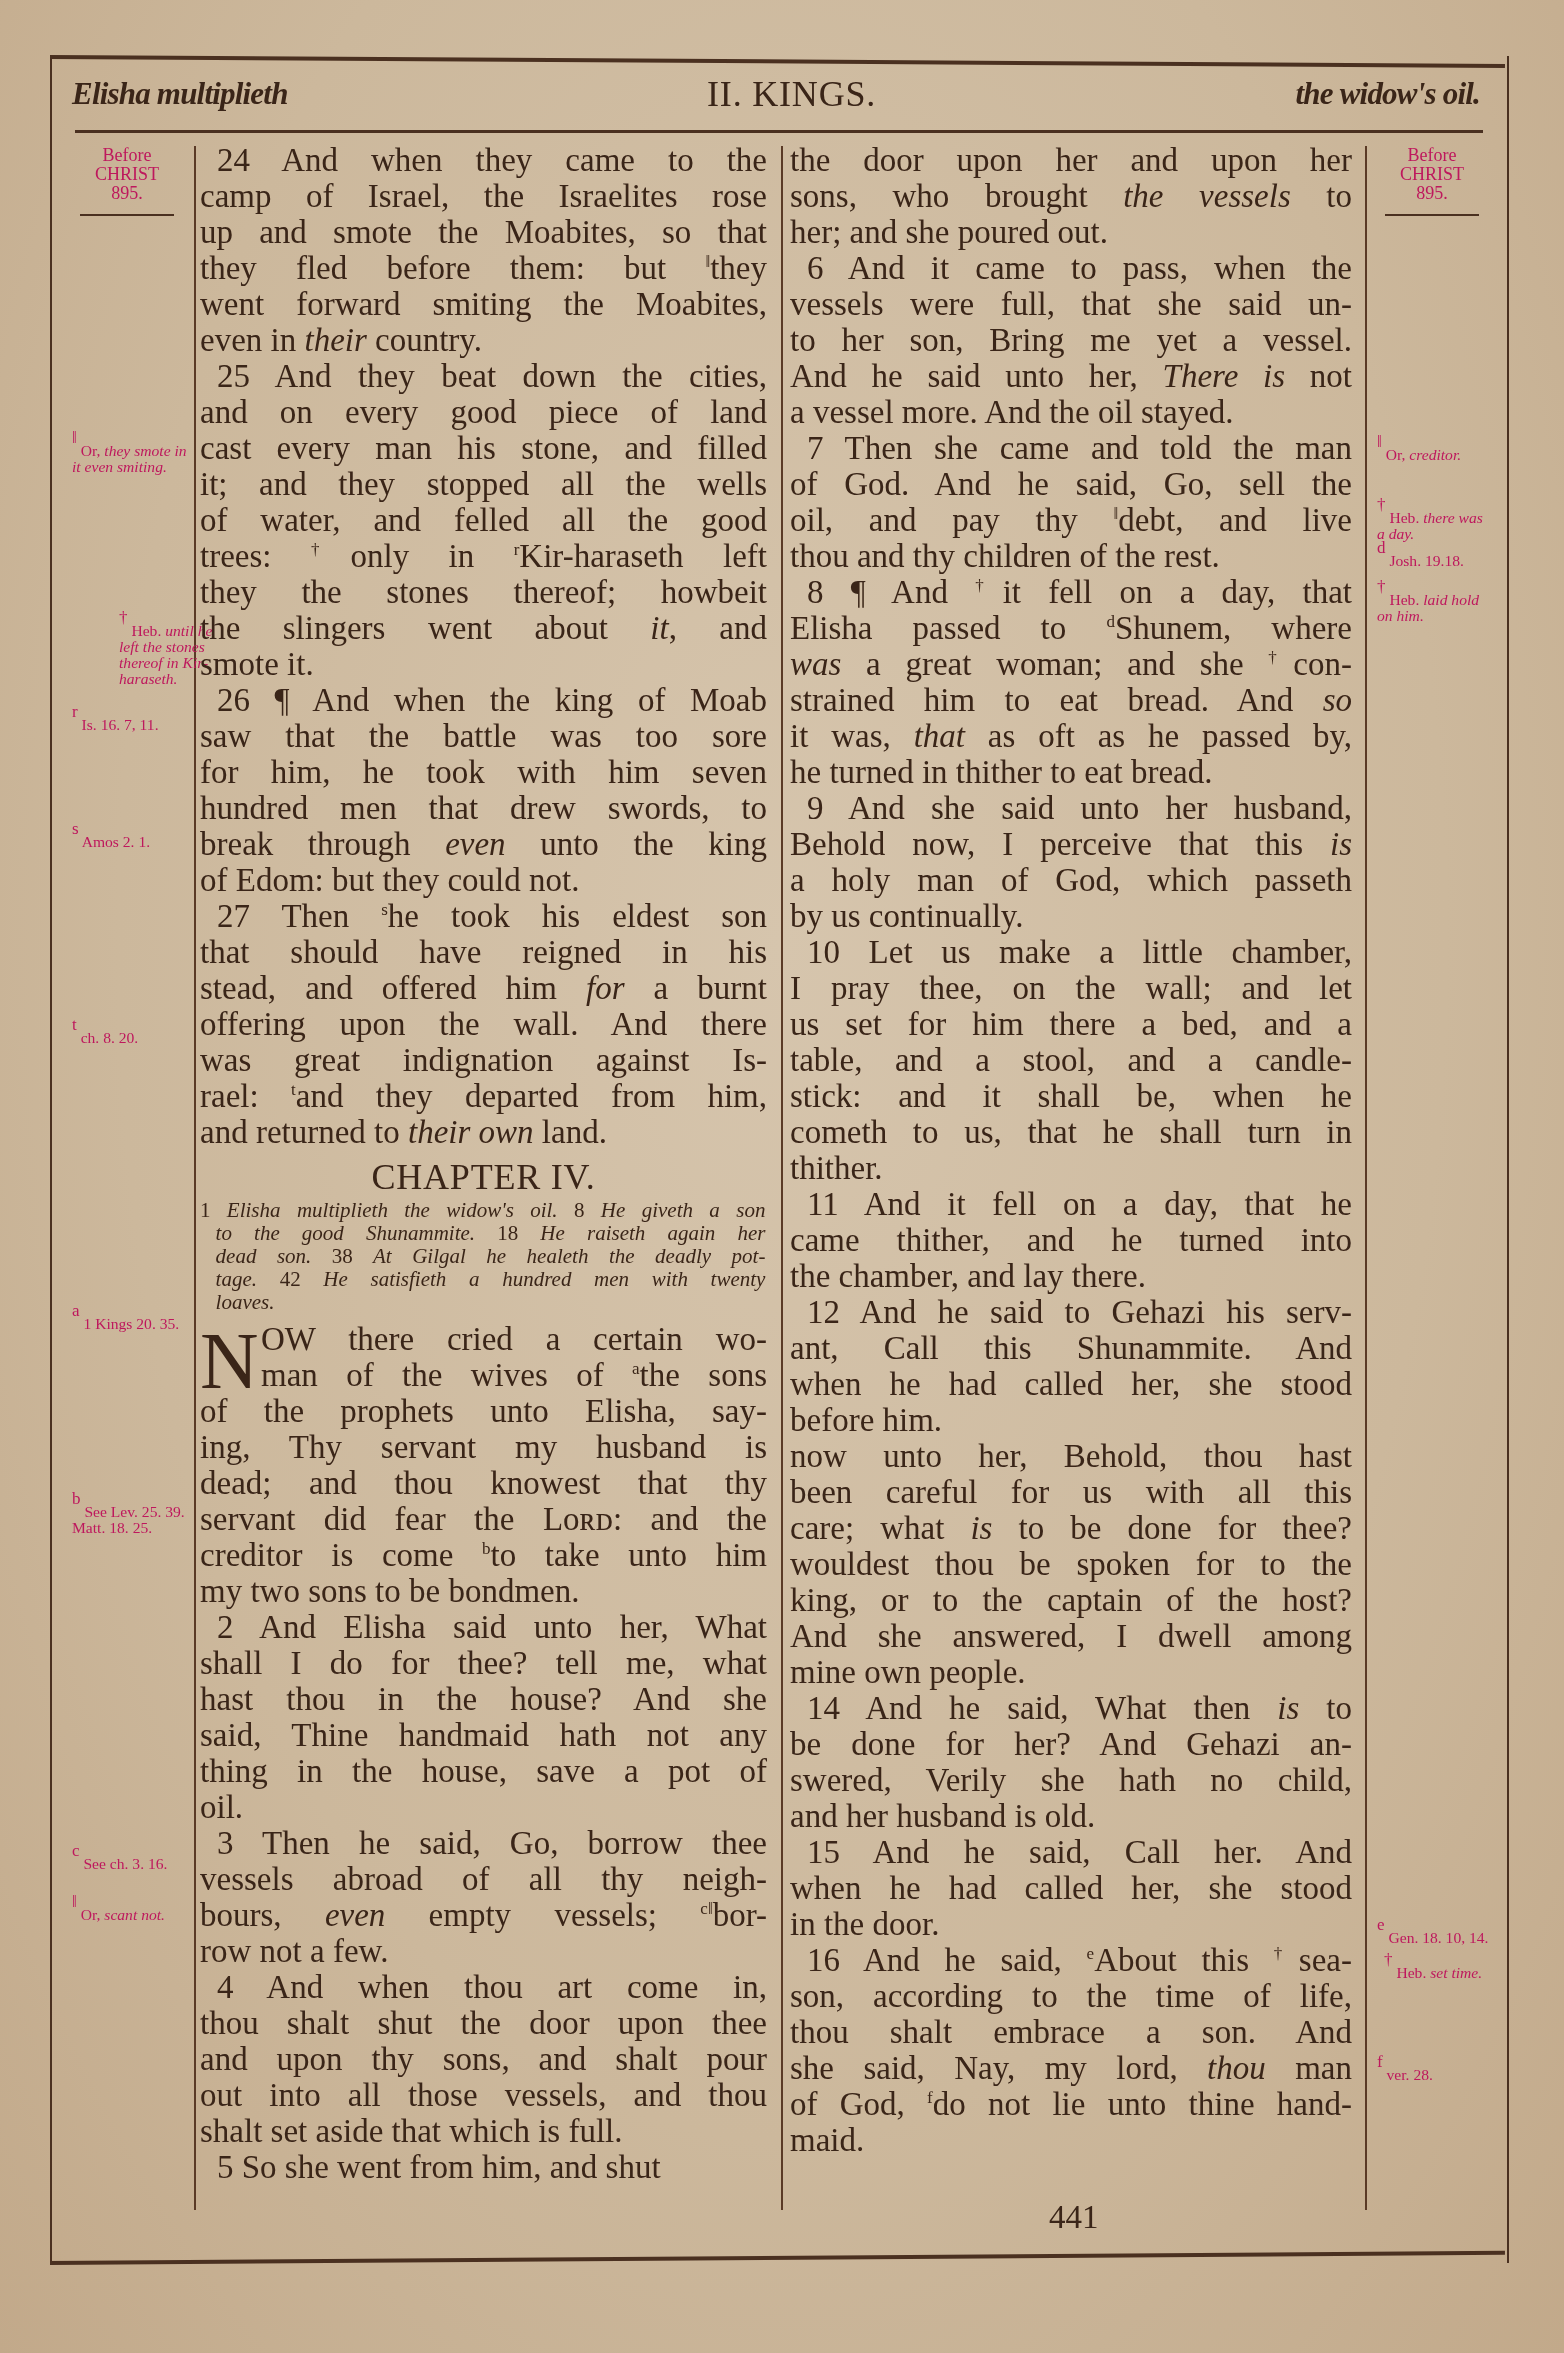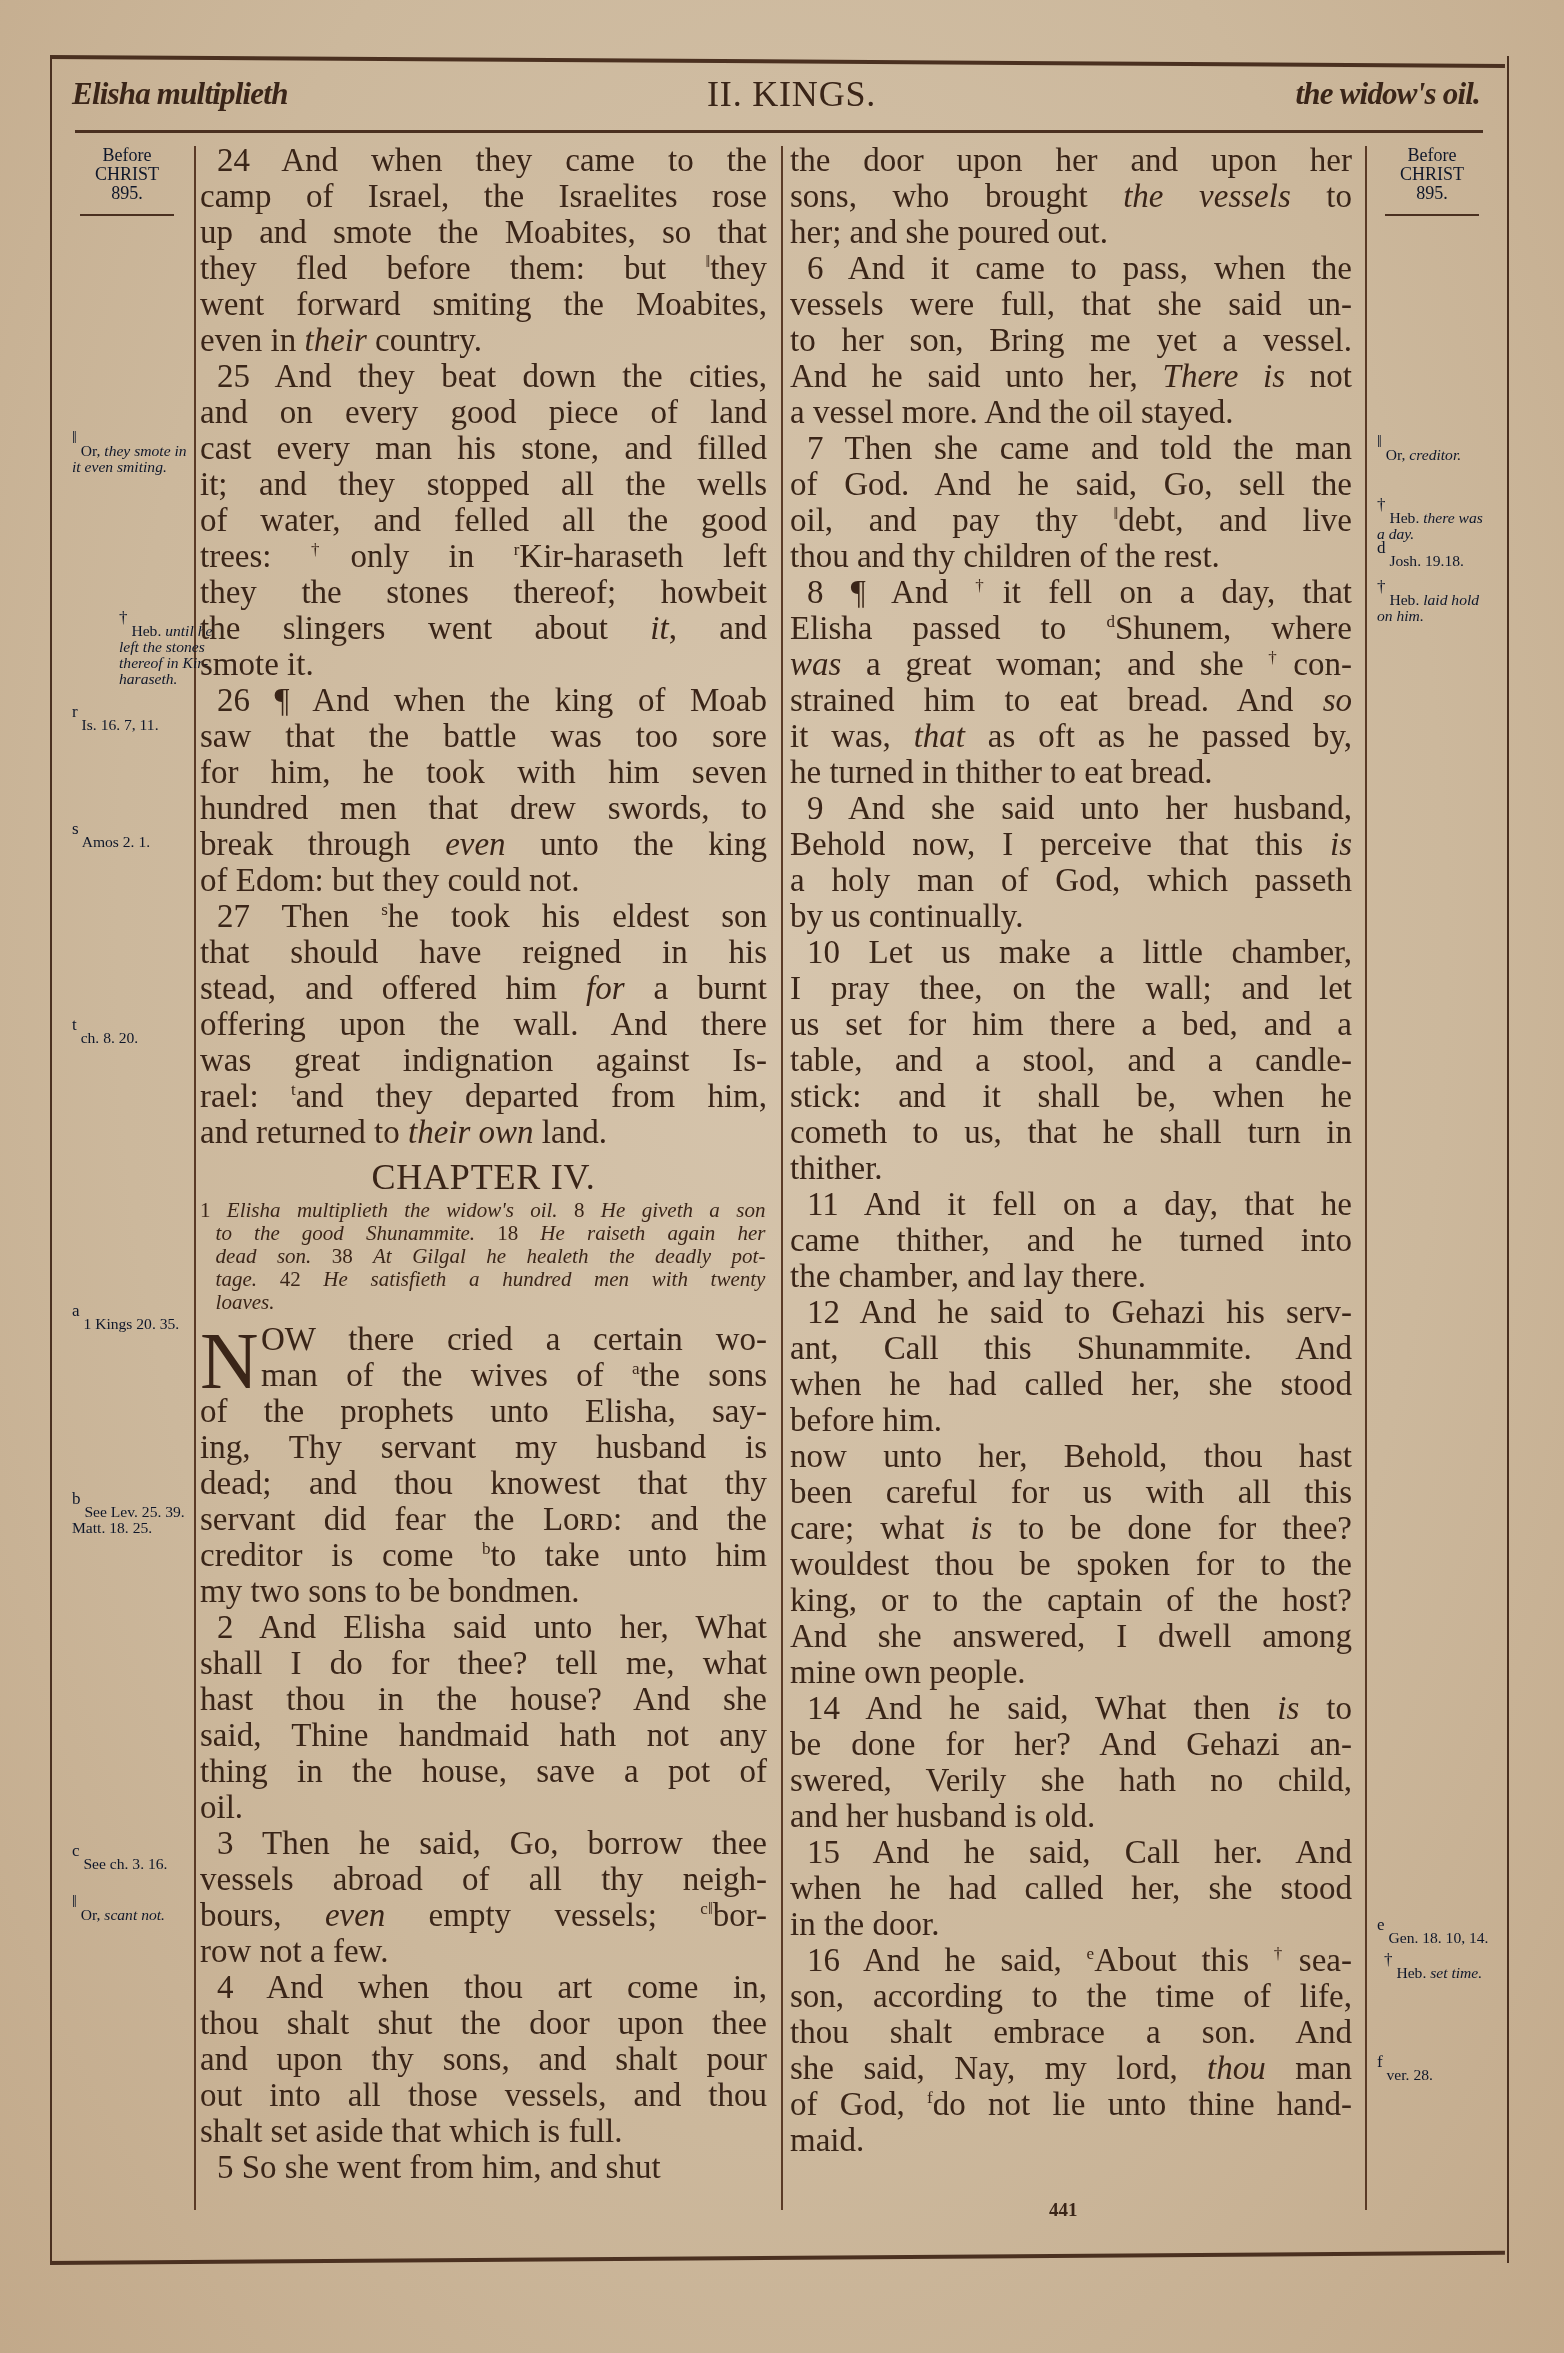--- a/index.html
+++ b/index.html
@@ -19,42 +19,42 @@
   .running-head {
     position: absolute; left: 72px; top: 70px; width: 1408px; height: 47px;
     display: flex; justify-content: space-between; align-items: center;
     font-size: 31px;
   }
   .rh-left, .rh-right { font-style: italic; font-weight: bold; letter-spacing: -0.8px; }
   .rh-center { font-size: 36px; letter-spacing: 0.8px; }
   .rule-head { position: absolute; left: 75px; top: 130px; width: 1408px; height: 3.1px; background: #4a3020; }
 
   .col-rule { position: absolute; width: 1.6px; background: #5a3a26; }
-  .margin { position: absolute; font-size: 15.6px; line-height: 17px; color: #0f172a; }
+  .margin { position: absolute; font-size: 15.6px; line-height: 17px; color: #be185d; }
   .margin .era { text-align: center; font-size: 18px; line-height: 19px; }
   .margin .era-rule { height: 1.6px; background: #4a3020; margin: 11px 7.8px 0 7.8px; }
   .mnote { position: absolute; left: 0; width: 117px; font-size: 15.6px; line-height: 16.4px; }
   .mnote i { font-style: italic; }
 
   .column { position: absolute; font-size: 33px; line-height: 36px; font-family: Liberation Serif, serif; }
   .line { white-space: nowrap; text-align: justify; text-align-last: justify; height: 36px; }
   .line.last { text-align-last: left; }
   .line.indent { padding-left: 17px; }
   .line.dropcap-indent { padding-left: 61px; }
   i { font-style: italic; }
   sup { font-size: 17px; vertical-align: 12.5px; line-height: 0; }
 
   .chapter-heading { text-align: center; font-size: 36px; line-height: 44px; letter-spacing: 0.8px; margin-top: 4.7px; }
   .summary { font-style: italic; font-size: 21px; line-height: 23px; margin: 0 1.6px 0 0; }
   .summary .sline { white-space: nowrap; text-align: justify; text-align-last: justify; height: 23px; }
   .summary .sline.last { text-align-last: left; }
   .summary .sline.ind { padding-left: 15.6px; }
   .summary .num { font-style: normal; }
   .dropcap { position: absolute; font-size: 81px; line-height: 72px; left: 0; top: 3.1px; }
-  .page-number { position: absolute; left: 1049px; top: 2199px; font-size: 19px; font-weight: bold; }
+  .page-number { position: absolute; left: 1049px; top: 2199px; font-size: 33px; font-weight: normal; }
 </style>
 </head>
 <body>
 
 <div class="rule-top"></div>
 <div class="page-frame"></div>
 
 <header class="running-head">
   <span class="rh-left">Elisha multiplieth</span>
   <span class="rh-center">II. KINGS.</span>

